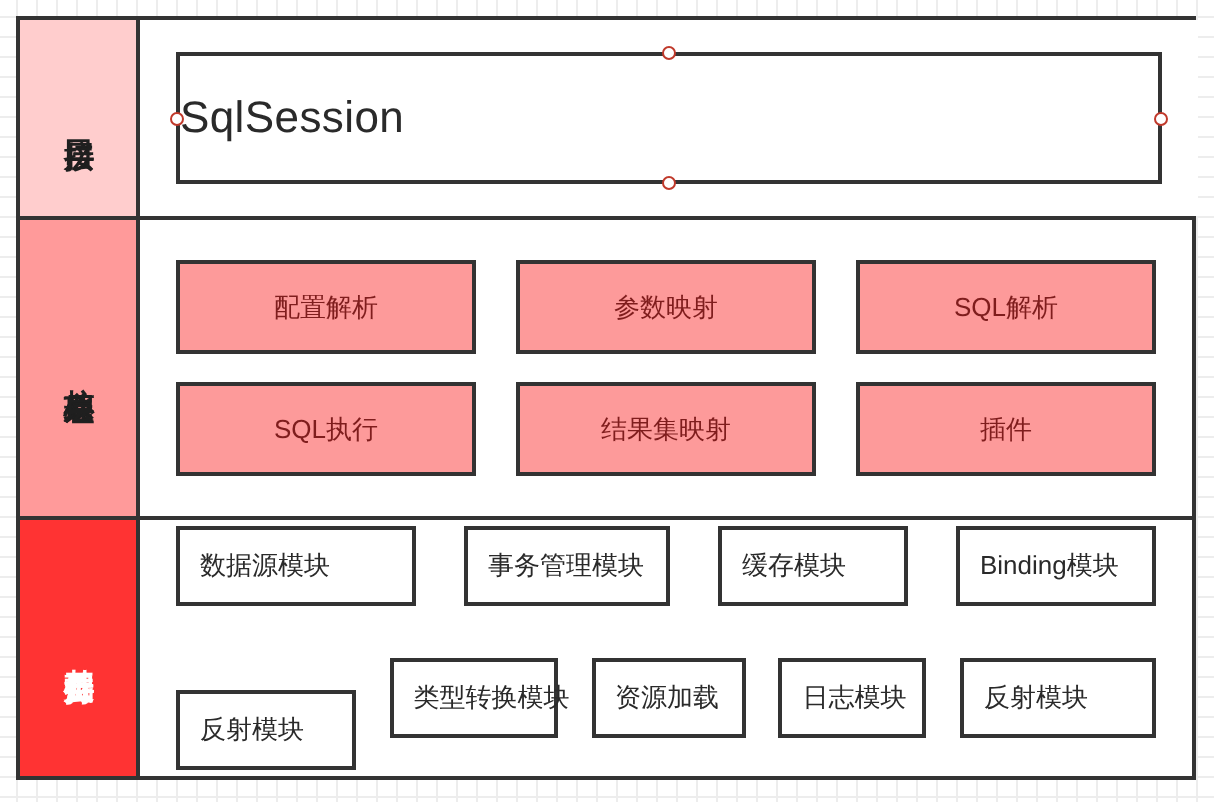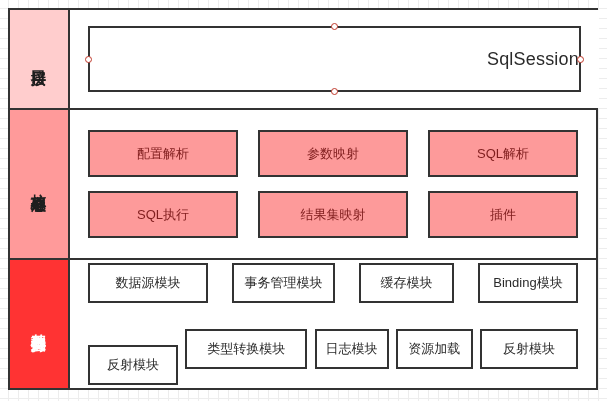--- a/index.html
+++ b/index.html
@@ -97,22 +97,22 @@
   }
   .sqlsession-box {
     position: relative;
     width: 493px;
     height: 66px;
     box-sizing: border-box;
     border: 2px solid #333333;
     background: #ffffff;
     display: flex;
     align-items: center;
-    justify-content: flex-end;
-    font-size: 18px;
+    justify-content: flex-start;
+    font-size: 22px;
     color: #2a2a2a;
     letter-spacing: 0.2px;
   }
   .handle {
     position: absolute;
     width: 7px;
     height: 7px;
     box-sizing: border-box;
     border: 1.3px solid #c0392b;
     background: #ffffff;
@@ -155,21 +155,20 @@
     justify-content: space-between;
     margin: 5px 0;
   }
   .base-box {
     box-sizing: border-box;
     height: 40px;
     border: 2px solid #333333;
     background: #ffffff;
     display: flex;
     align-items: center;
-    justify-content: center;
     font-size: 13px;
     color: #2a2a2a;
     white-space: nowrap;
     padding: 0 10px;
   }
 </style>
 </head>
 <body>
 
 <div id="canvas">
@@ -238,29 +237,29 @@
           </div>
           <div class="base-box" style="width: 100px; background: rgb(255, 255, 255);">
             <span>Binding模块</span>
           </div>
         </div>
 
         <div class="module-row base-row">
           <div class="base-box" style="width: 90px; background: rgb(255, 255, 255); margin-top: 32px;">
             <span>反射模块</span>
           </div>
-          <div class="base-box" style="width: 122px; background: rgb(255, 255, 255);">
+          <div class="base-box" style="width: 84px; background: rgb(255, 255, 255);">
             <span>类型转换模块</span>
+          </div>
+          <div class="base-box" style="width: 77px; background: rgb(255, 255, 255);">
+            <span>资源加载</span>
           </div>
           <div class="base-box" style="width: 74px; background: rgb(255, 255, 255);">
             <span>日志模块</span>
           </div>
-          <div class="base-box" style="width: 77px; background: rgb(255, 255, 255);">
-            <span>资源加载</span>
-          </div>
           <div class="base-box" style="width: 98px; background: rgb(255, 255, 255);">
             <span>反射模块</span>
           </div>
         </div>
 
       </div>
     </div>
 
   </div>
 </div>

